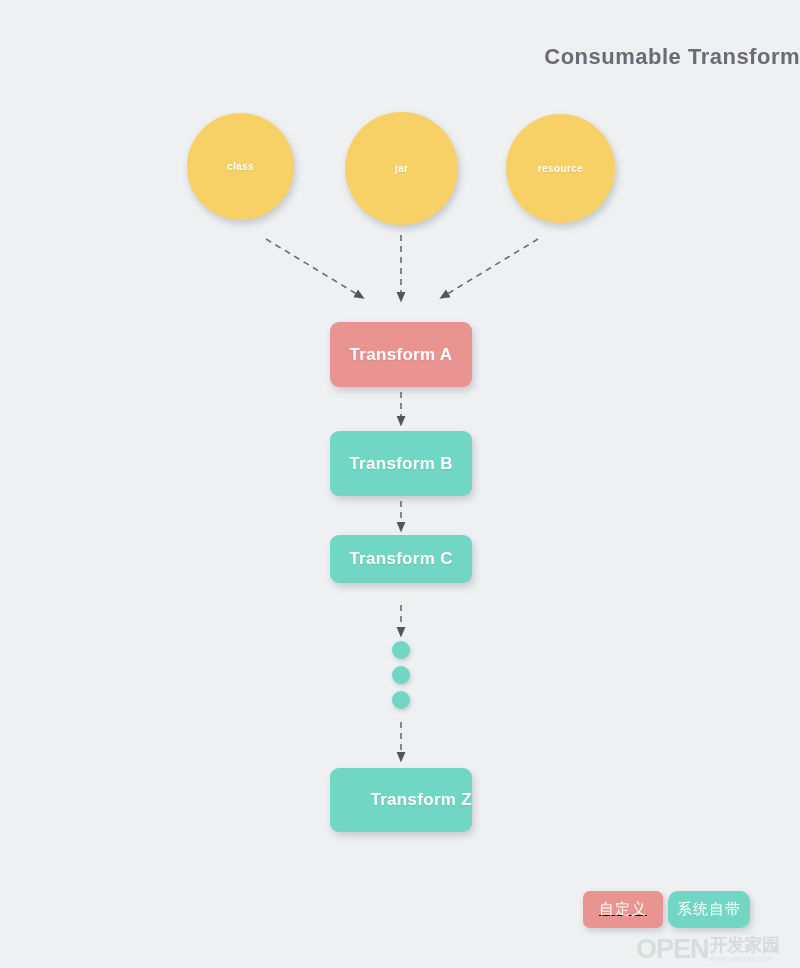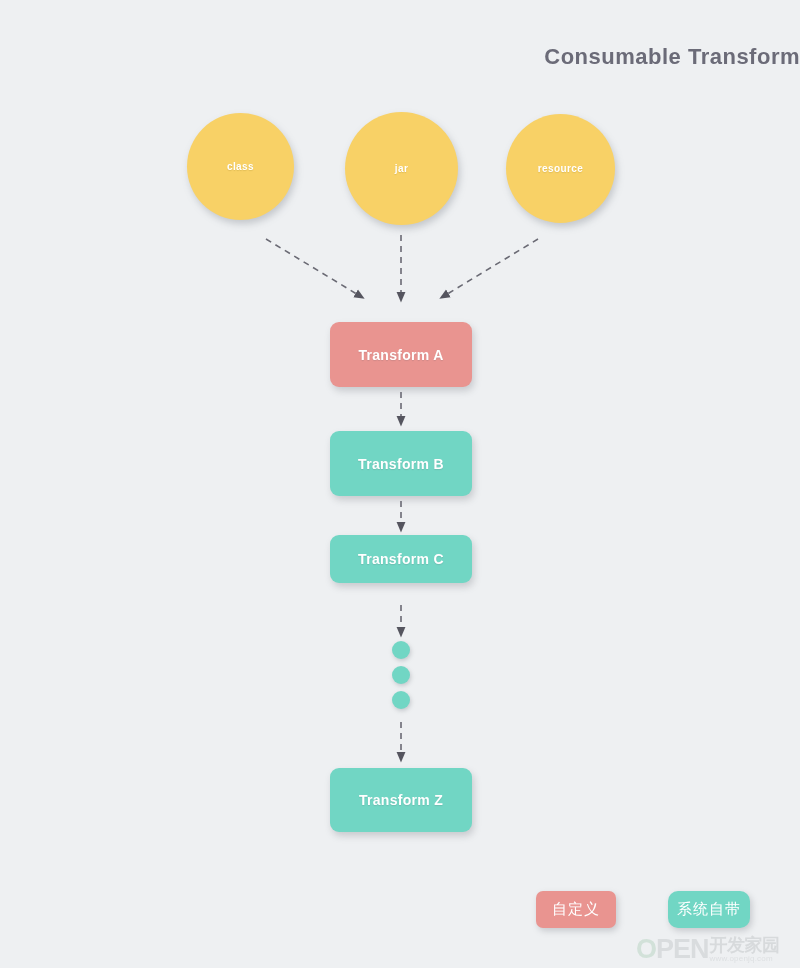--- a/index.html
+++ b/index.html
@@ -59,31 +59,31 @@
     width: 142px;
     border-radius: 9px;
     display: flex;
     align-items: center;
     justify-content: center;
     box-shadow: 2px 4px 7px rgba(120,125,135,0.32);
   }
   .transform-node .node-label {
     color: #ffffff;
     font-weight: bold;
-    font-size: 14px;
+    font-size: 17px;
     letter-spacing: 0.3px;
     text-shadow: 0 1px 1px rgba(90,90,100,0.18);
   }
   .custom-fill { background: #e99490; }
   .builtin-fill { background: #71d6c4; }
 
   #node-transform-a { top: 322px; height: 65px; }
   #node-transform-b { top: 431px; height: 65px; }
   #node-transform-c { top: 535px; height: 48px; }
-  #node-transform-z { top: 768px; height: 64px; }
+  #node-transform-z { top: 768px; height: 64px; justify-content: flex-end; }
 
   
   .ellipsis-dot {
     position: absolute;
     left: 392px;
     width: 18px;
     height: 18px;
     border-radius: 50%;
     background: #71d6c4;
     box-shadow: 1px 2px 4px rgba(120,125,135,0.35);
@@ -111,21 +111,21 @@
     display: flex;
     align-items: center;
     justify-content: center;
     box-shadow: 2px 3px 6px rgba(120,125,135,0.33);
   }
   .legend-chip .node-label {
     color: #ffffff;
     font-size: 15px;
     letter-spacing: 1px;
   }
-  #legend-custom  { left: 536px; width: 80px; }
+  #legend-custom  { left: 583px; width: 80px; text-decoration: underline; }
   #legend-builtin { left: 668px; width: 82px; border-radius: 10px; }
 
   
   #watermark {
     position: absolute;
     left: 636px;
     top: 933px;
     width: 164px;
     height: 33px;
     display: flex;

